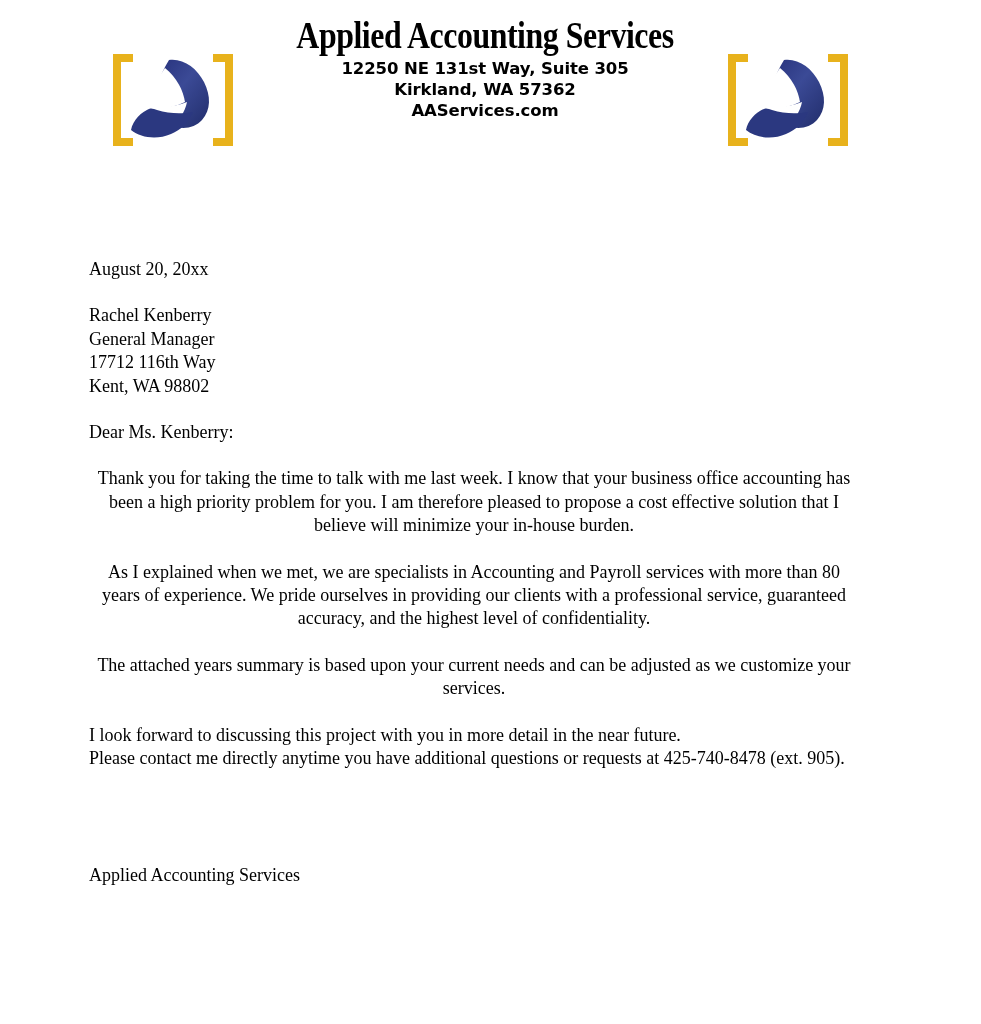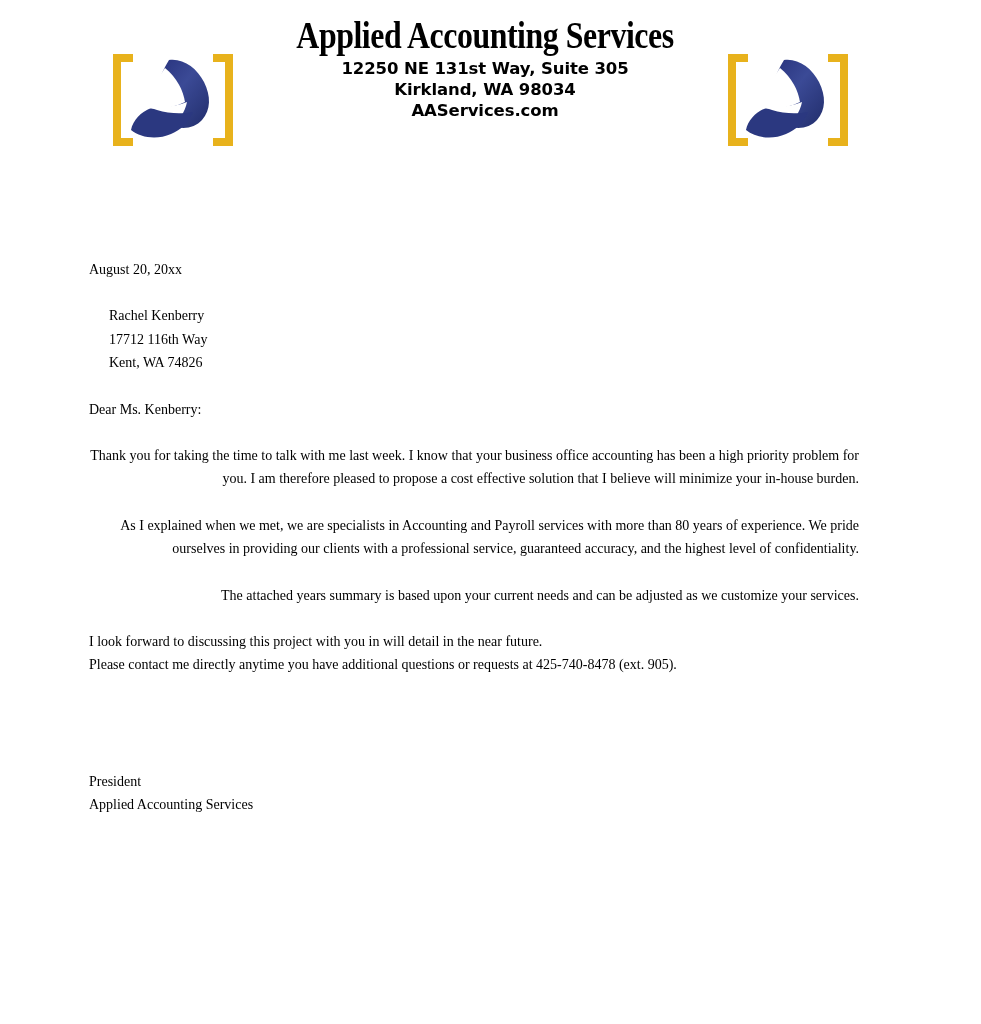--- a/index.html
+++ b/index.html
@@ -61,36 +61,36 @@
     letter-spacing: -0.1px;
   }
   .address-lines div { white-space: nowrap; }
 
   
   .letter {
     position: absolute;
     left: 89px;
     top: 258px;
     width: 770px;
-    font-size: 14px;
+    font-size: 18px;
     line-height: 23.4px;
   }
 
   .letter .blk { margin: 0; }
   .gap-1 { height: 23px; }
   .gap-sig { height: 70px; }
 
   p.para {
     margin: 0 0 23px 0;
-    text-align: right;
+    text-align: center;
     font-family: Liberation Serif, serif;
   }
   p.para:last-child { margin-bottom: 0; }
 
-  .addr-line { white-space: nowrap; margin-left: 20px; }
+  .addr-line { white-space: nowrap; }
 </style>
 </head>
 <body>
 
 <div class="letterhead">
 
   <div class="logo left">
     <svg viewBox="0 0 132 104" xmlns="http://www.w3.org/2000/svg">
       <defs>
         <linearGradient id="gA" x1="0" y1="0" x2="1" y2="1">
@@ -111,21 +111,21 @@
                C74 82 82 74 86 64 C76 66 62 66 50 62 Z" fill="#2B3880"></path>
       <path d="M58 20 C48 34 42 48 40 60 C52 62 66 60 78 54
                C76 42 70 30 58 20 Z" fill="#ffffff"></path>
     </svg>
   </div>
 
   <div class="masthead">
     <div class="company-name">Applied Accounting Services</div>
     <div class="address-lines">
       <div>12250 NE 131st Way, Suite 305</div>
-      <div>Kirkland, WA 98034</div>
+      <div>Kirkland, WA 57362</div>
       <div>AAServices.com</div>
     </div>
   </div>
 
   <div class="logo right">
     <svg viewBox="0 0 132 104" xmlns="http://www.w3.org/2000/svg">
       <defs>
         <linearGradient id="gB" x1="0" y1="0" x2="1" y2="1">
           <stop offset="0%" stop-color="#26307A"></stop>
           <stop offset="45%" stop-color="#3B4A96"></stop>
@@ -146,42 +146,42 @@
 </div>
 
 <div class="letter">
 
   <div class="blk">August 20, 20xx</div>
 
   <div class="gap-1"></div>
 
   <div class="blk">
     <div class="addr-line">Rachel Kenberry</div>
+    <div class="addr-line">General Manager</div>
     <div class="addr-line">17712 116th Way</div>
-    <div class="addr-line">Kent, WA 74826</div>
+    <div class="addr-line">Kent, WA 98802</div>
   </div>
 
   <div class="gap-1"></div>
 
   <div class="blk">Dear Ms. Kenberry:</div>
 
   <div class="gap-1"></div>
 
   <p class="para">Thank you for taking the time to talk with me last week. I know that your business office accounting has been a high priority problem for you. I am therefore pleased to propose a cost effective solution that I believe will minimize your in-house burden.</p>
   <p class="para">As I explained when we met, we are specialists in Accounting and Payroll services with more than 80 years of experience. We pride ourselves in providing our clients with a professional service, guaranteed accuracy, and the highest level of confidentiality.</p>
   <p class="para">The attached years summary is based upon your current needs and can be adjusted as we customize your services.</p>
 
   <div class="blk">
-    <div>I look forward to discussing this project with you in will detail in the near future.</div>
+    <div>I look forward to discussing this project with you in more detail in the near future.</div>
     <div>Please contact me directly anytime you have additional questions or requests at 425-740-8478 (ext. 905).</div>
   </div>
 
   <div class="gap-1"></div>
 
 
   <div class="gap-sig"></div>
 
   <div class="blk">
-    <div>President</div>
     <div>Applied Accounting Services</div>
   </div>
 
 </div>
 
 </body></html>

